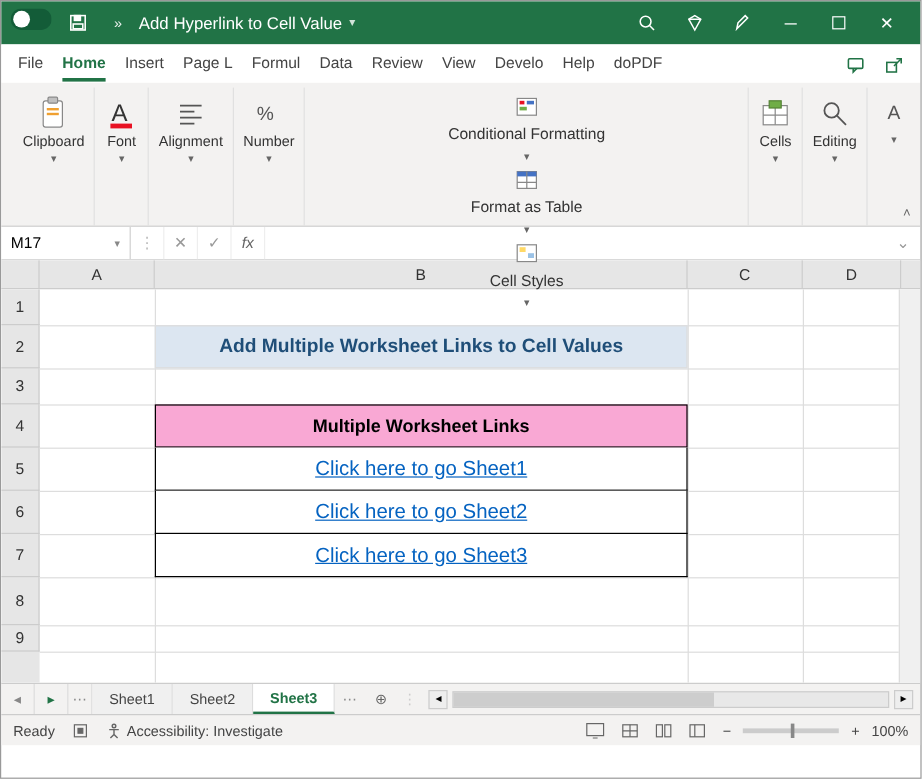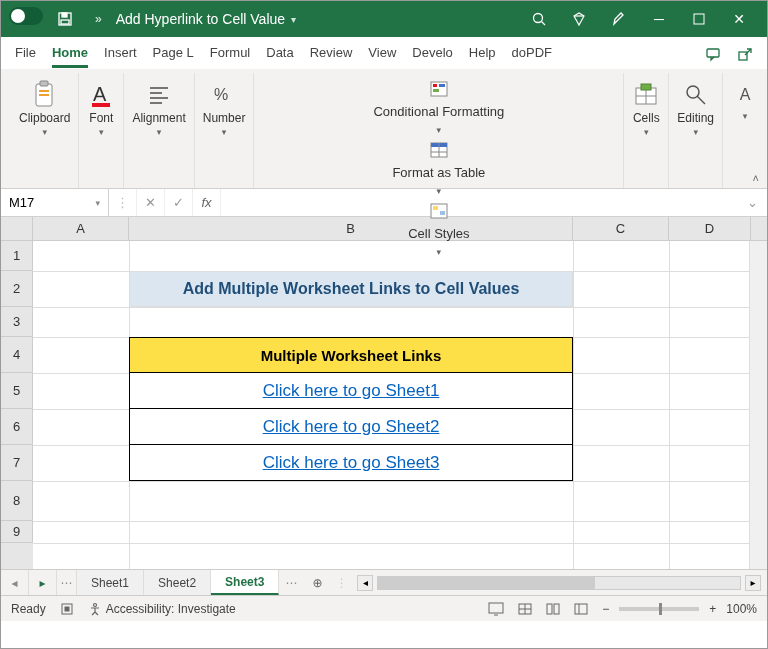--- a/index.html
+++ b/index.html
@@ -49,21 +49,21 @@
 .colhdr .ch { border-right:1px solid #ccc; text-align:center; font-size:13px; color:#333; line-height:24px; }
 .gridbody { flex:1; display:flex; overflow:hidden; }
 .rowhdrs { width:32px; background:#e6e6e6; }
 .rowhdrs .rh { border-bottom:1px solid #ccc; border-right:1px solid #ccc; text-align:center; font-size:13px; color:#333; display:flex; align-items:center; justify-content:center; }
 .cells { flex:1; position:relative; }
 .gridline-v { position:absolute; top:0; bottom:0; width:1px; background:#ddd; }
 .gridline-h { position:absolute; left:0; right:0; height:1px; background:#ddd; }
 .vscroll { width:18px; background:#f0f0f0; border-left:1px solid #ddd; }
 
 .cell-title { position:absolute; background:#dce6f1; color:#1f4e78; font-weight:bold; font-size:16px; display:flex; align-items:center; justify-content:center; border:1px solid #ddd; }
-.cell-head { position:absolute; background:#fde047; color:#000; font-weight:bold; font-size:15px; display:flex; align-items:center; justify-content:center; border:1px solid #000; }
+.cell-head { position:absolute; background:#f9a8d4; color:#000; font-weight:bold; font-size:15px; display:flex; align-items:center; justify-content:center; border:1px solid #000; }
 .cell-link { position:absolute; background:#fff; color:#0563c1; text-decoration:underline; font-size:17px; display:flex; align-items:center; justify-content:center; border:1px solid #000; border-top:none; }
 
 
 .sheettabs { height:26px; border-top:1px solid #ccc; display:flex; align-items:center; background:#f3f2f1; font-size:12px; }
 .sheettabs .nav { width:28px; text-align:center; color:#888; border-right:1px solid #ddd; height:100%; line-height:26px; }
 .sheettabs .stab { padding:0 14px; height:100%; display:flex; align-items:center; border-right:1px solid #ddd; background:#f0f0f0; color:#444; }
 .sheettabs .stab.active { background:#fff; color:#217346; font-weight:600; border-bottom:2px solid #217346; }
 .sheettabs .addsheet { width:28px; text-align:center; color:#666; }
 .sheettabs .hscroll { flex:1; display:flex; align-items:center; padding:0 6px; gap:4px; }
 .sheettabs .hscroll .track { flex:1; height:14px; background:#e8e8e8; border:1px solid #ccc; position:relative; }

